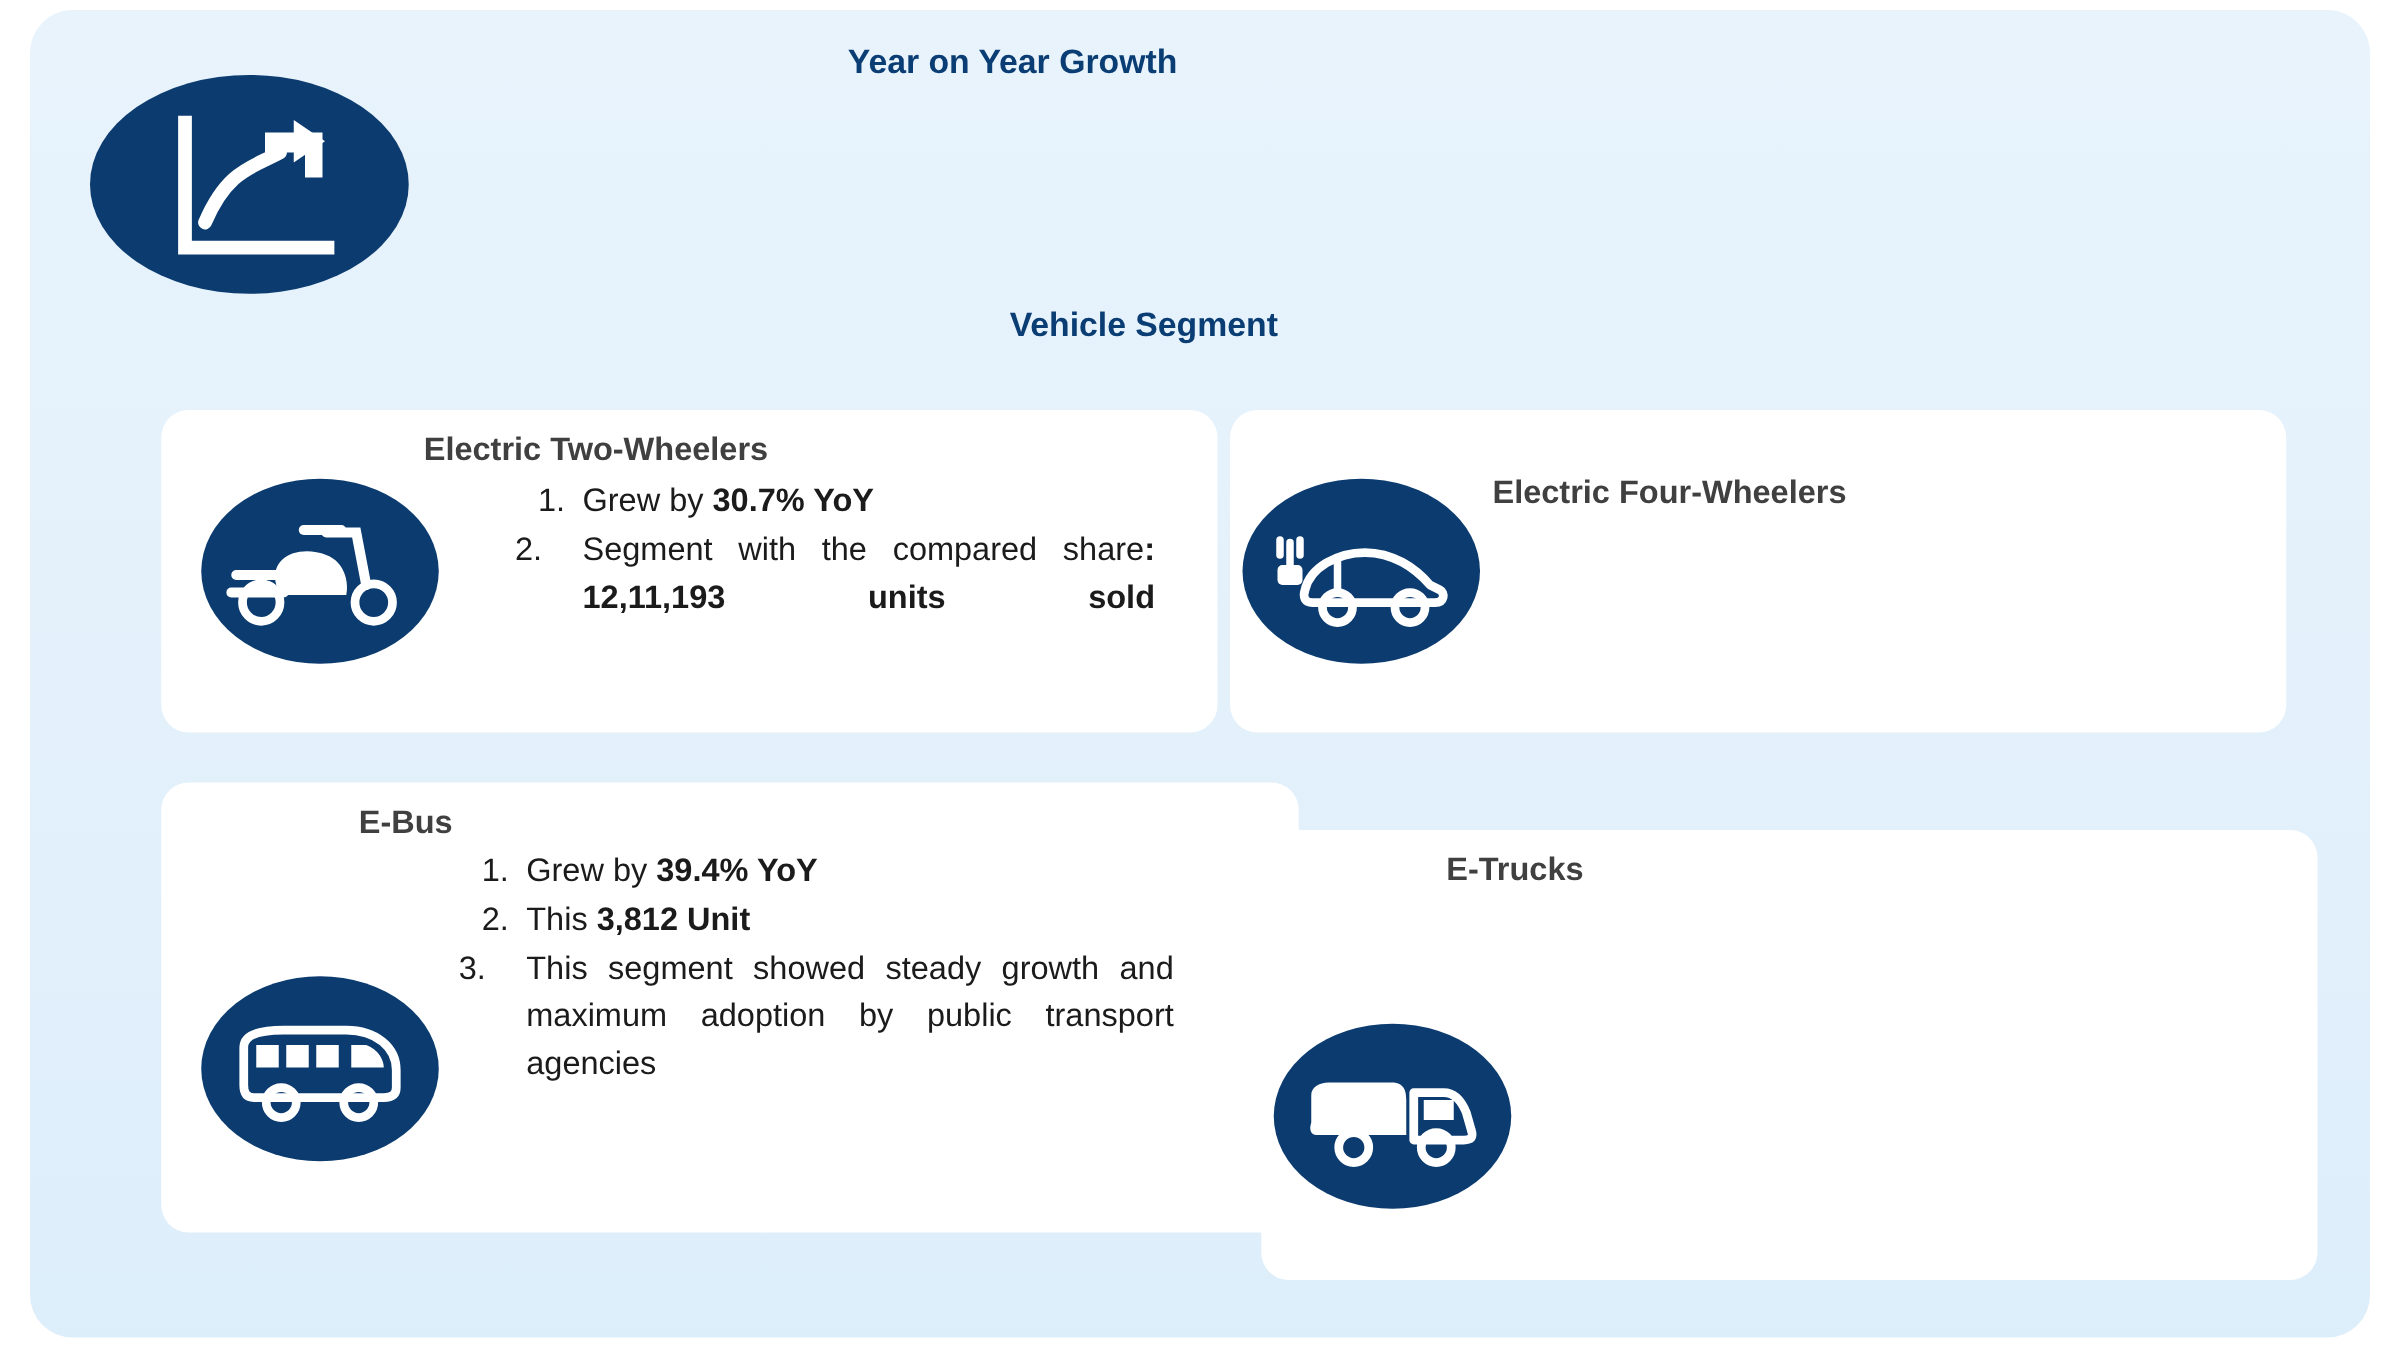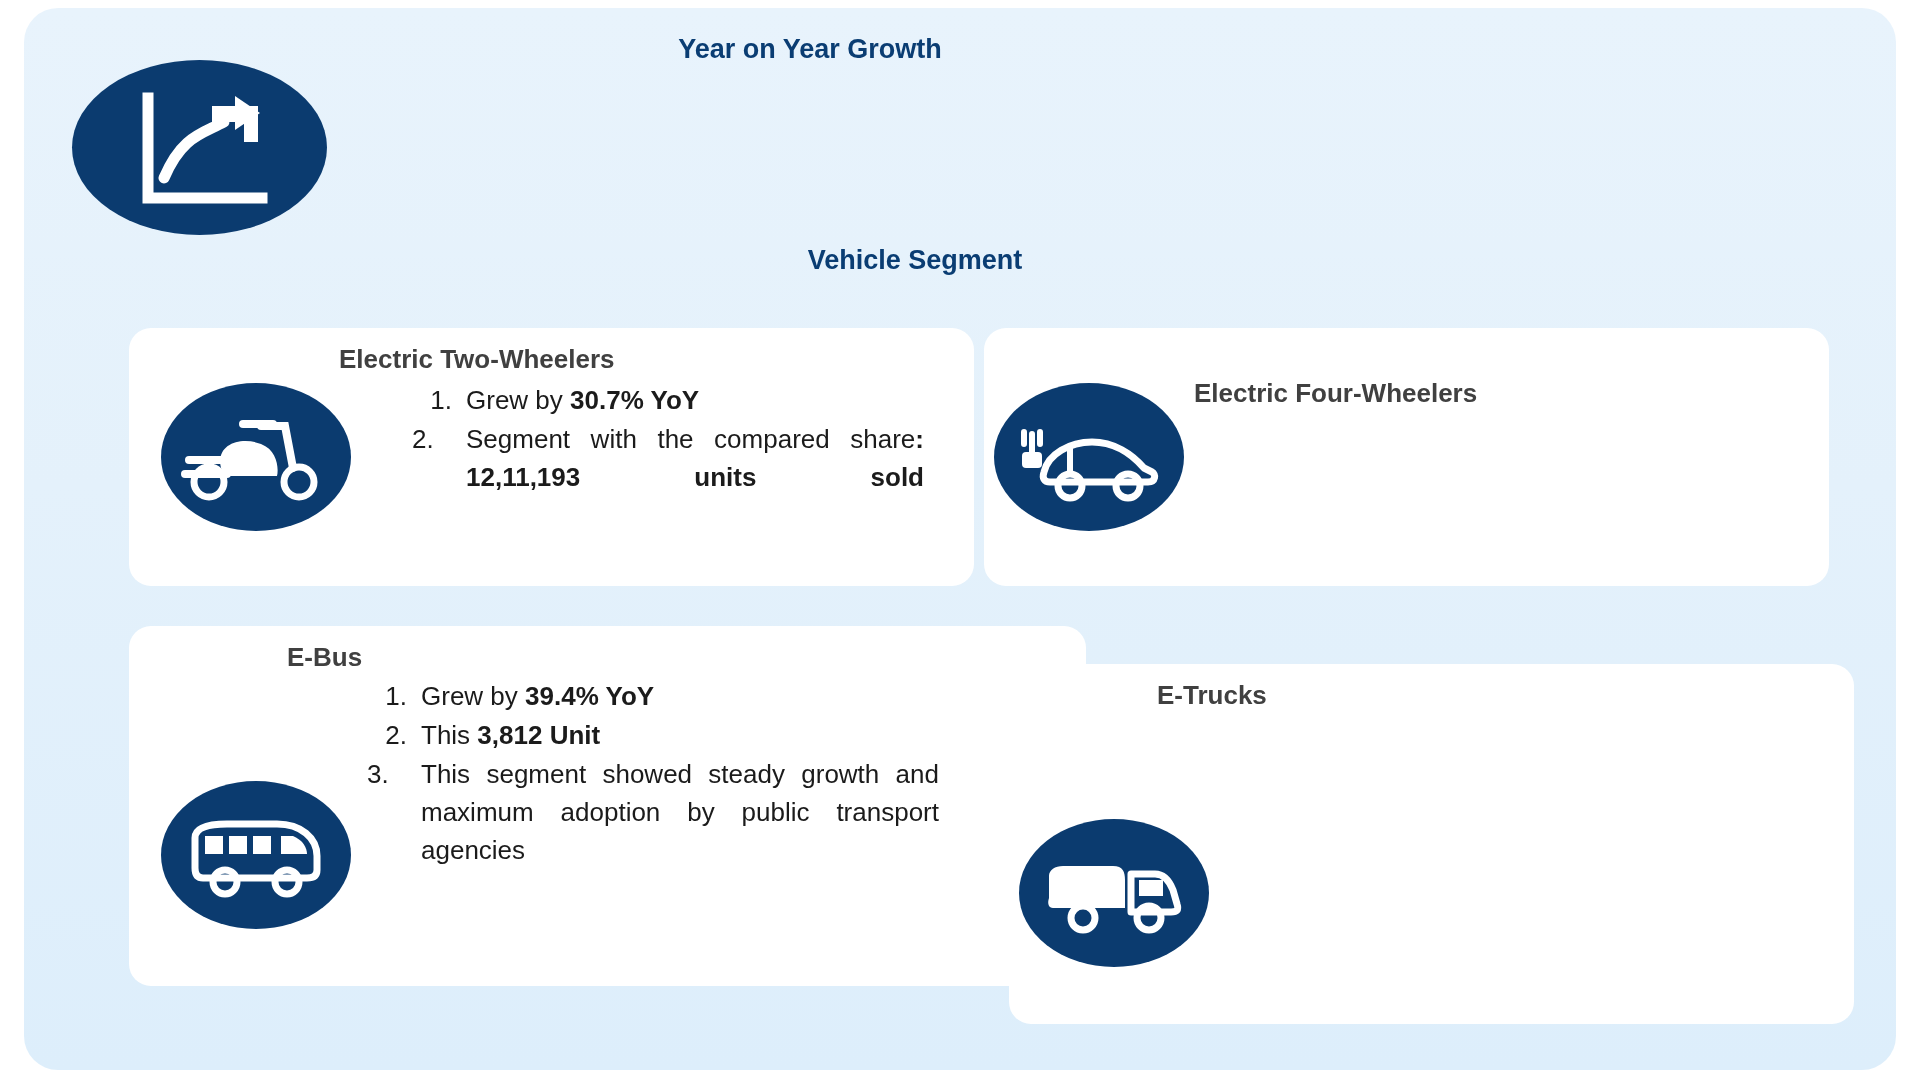--- a/index.html
+++ b/index.html
@@ -74,21 +74,21 @@
   }
 
   
   .card {
     position: absolute;
     background: #ffffff;
     border-radius: 22px;
   }
   .card-tl { left: 105px; top: 320px;  width: 845px; height: 258px; }
   .card-tr { left: 960px; top: 320px;  width: 845px; height: 258px; }
-  .card-bl { left: 105px; top: 618px;  width: 910px; height: 360px; padding-left: 47px; }
+  .card-bl { left: 105px; top: 618px;  width: 910px; height: 360px; }
   .card-br { left: 985px; top: 656px;  width: 845px; height: 360px; }
 
   .card-icon {
     position: absolute;
     border-radius: 50%;
     background: #0b3b6f;
     display: flex;
     align-items: center;
     justify-content: center;
   }

